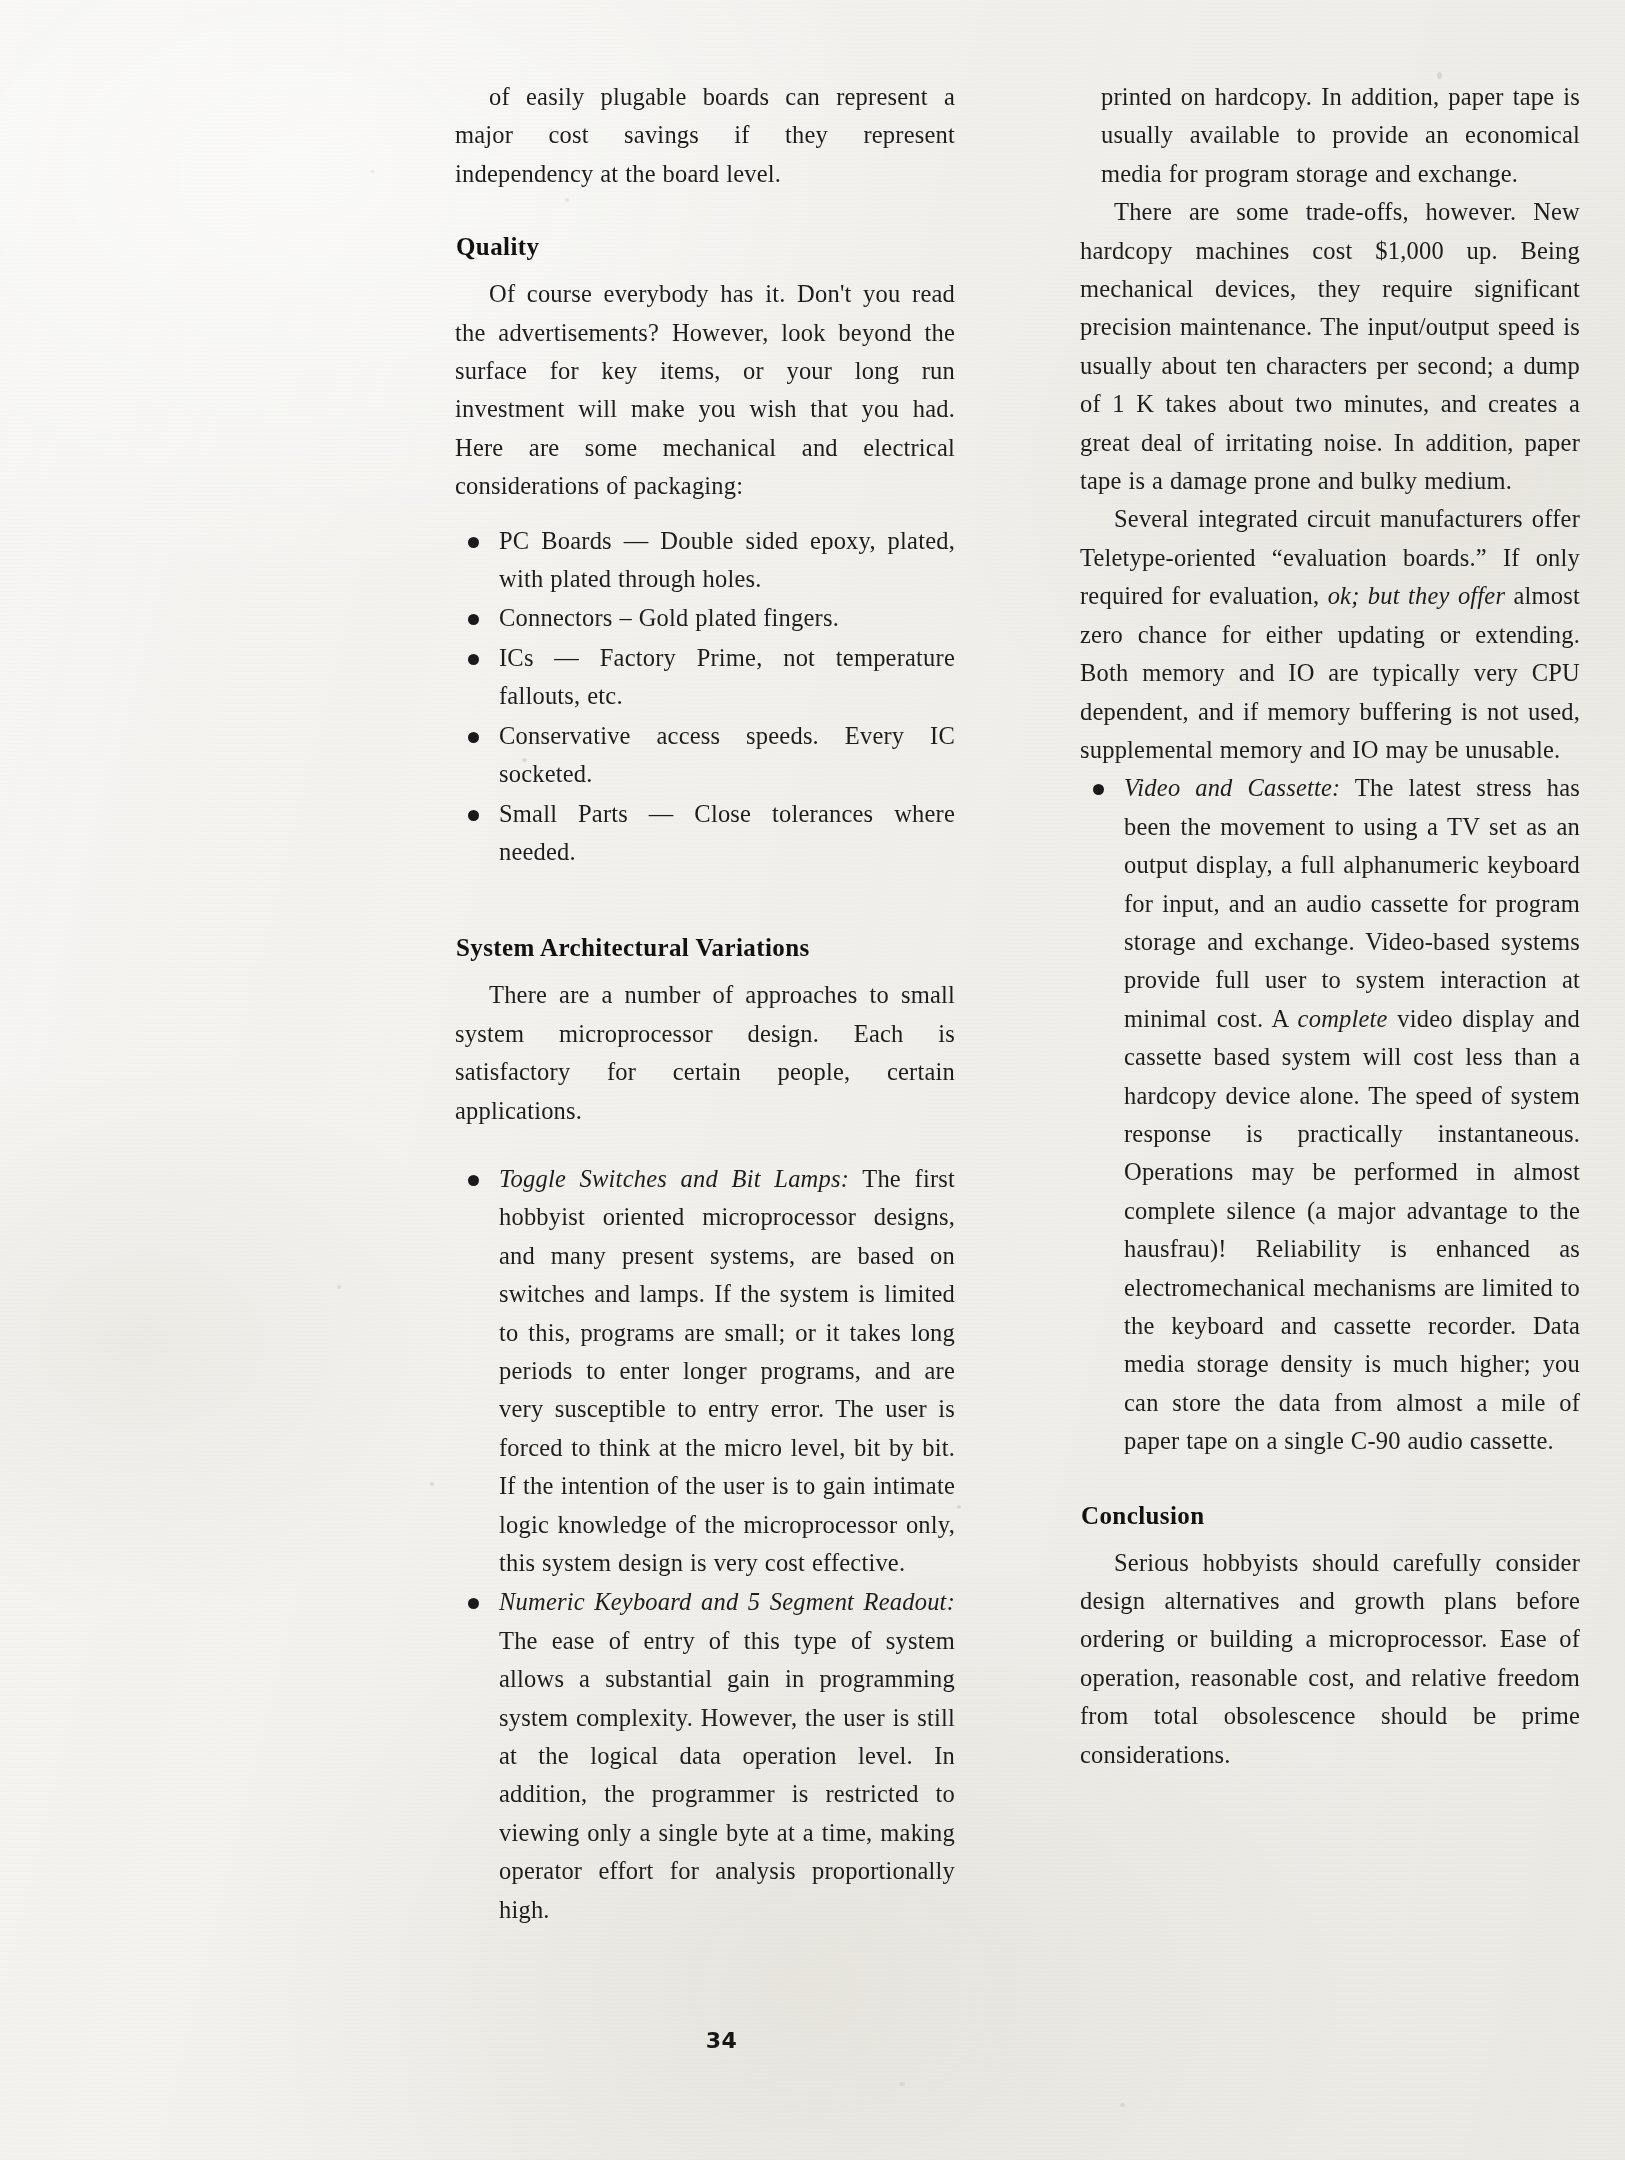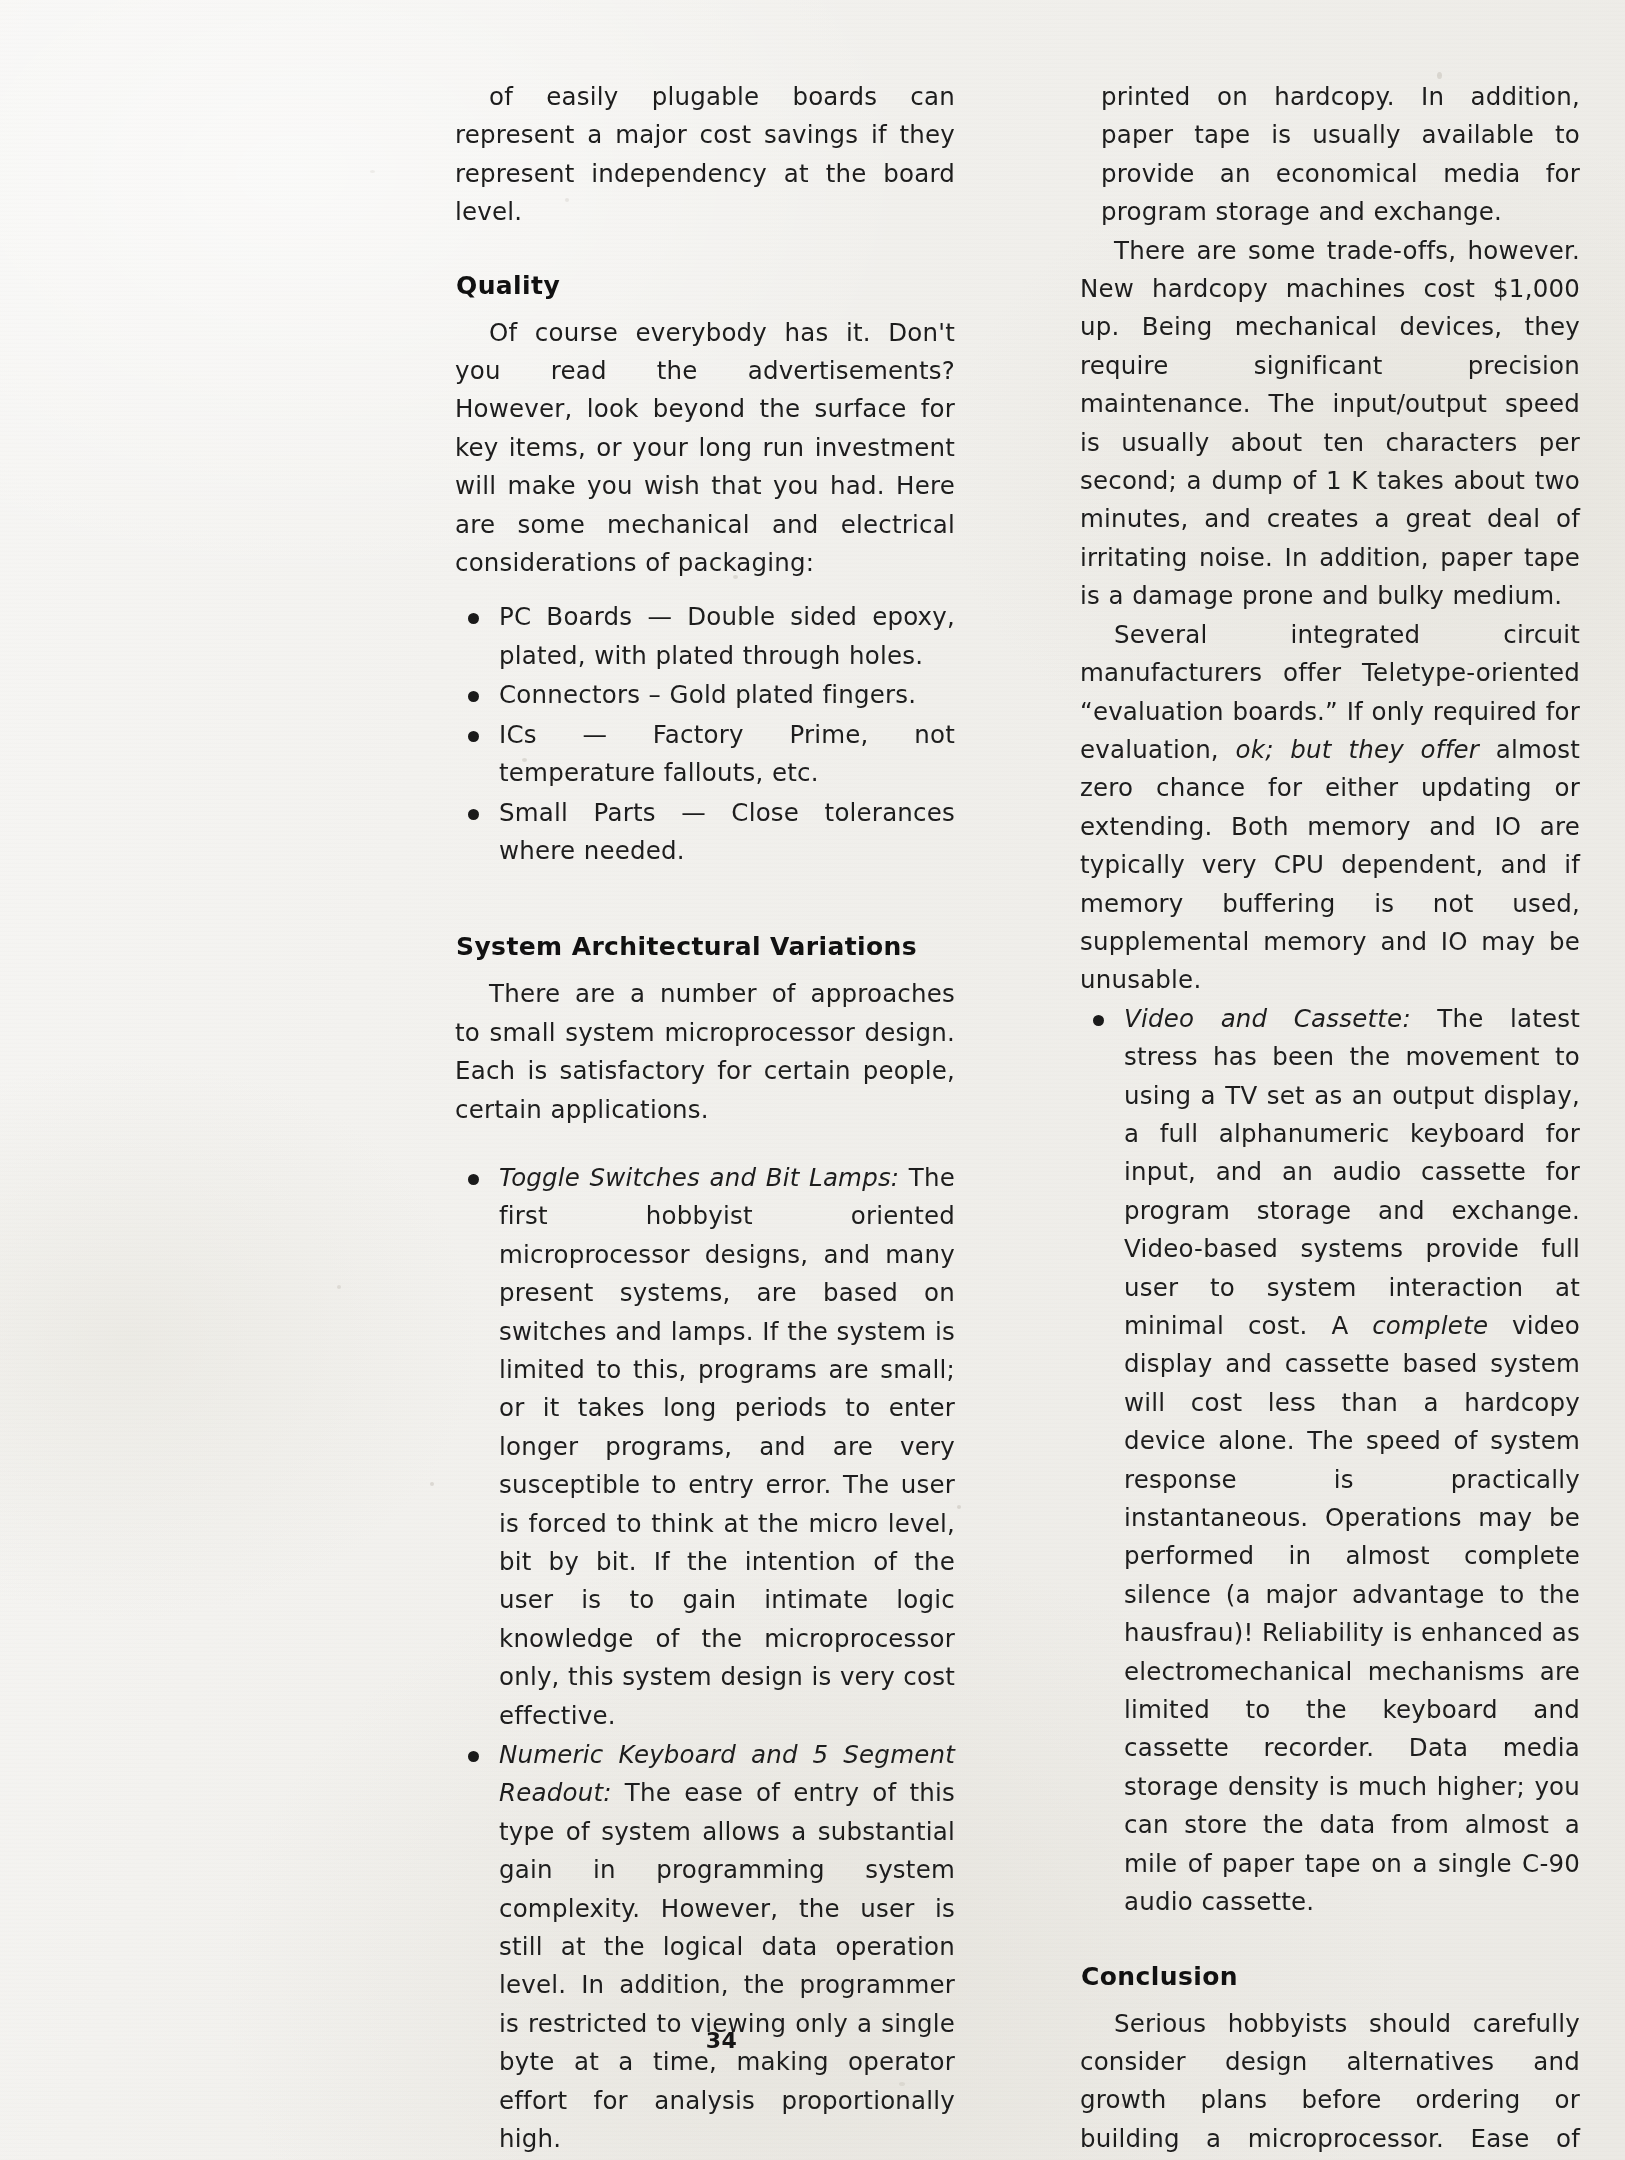--- a/index.html
+++ b/index.html
@@ -38,20 +38,21 @@
     z-index: 4;
     opacity: .55;
   }
 
   .content {
     position: absolute;
     left: 0; top: 0;
     width: 1285px;
     height: 2160px;
     z-index: 6;
+    font-family: Liberation Serif, serif;
   }
 
   .col {
     position: absolute;
     top: 78px;
     width: 500px;
   }
   .col-left  { left: 455px; }
   .col-right { left: 1080px; }
 
@@ -168,20 +169,24 @@
         <li>
           <span class="dot"></span>
           <span>Connectors – Gold plated fingers.</span>
         </li>
         <li>
           <span class="dot"></span>
           <span>ICs — Factory Prime, not temperature fallouts, etc.</span>
         </li>
         <li>
           <span class="dot"></span>
+          <span>Conservative access speeds. Every IC socketed.</span>
+        </li>
+        <li>
+          <span class="dot"></span>
           <span>Small Parts — Close tolerances where needed.</span>
         </li>
       </ul>
 
       <div class="sp-big"></div>
       <h2 class="heading">System Architectural Variations</h2>
       <div class="sp-after-heading"></div>
 
       <p class="body">There are a number of approaches to small system microprocessor design. Each is satisfactory for certain people, certain applications.</p>
 

